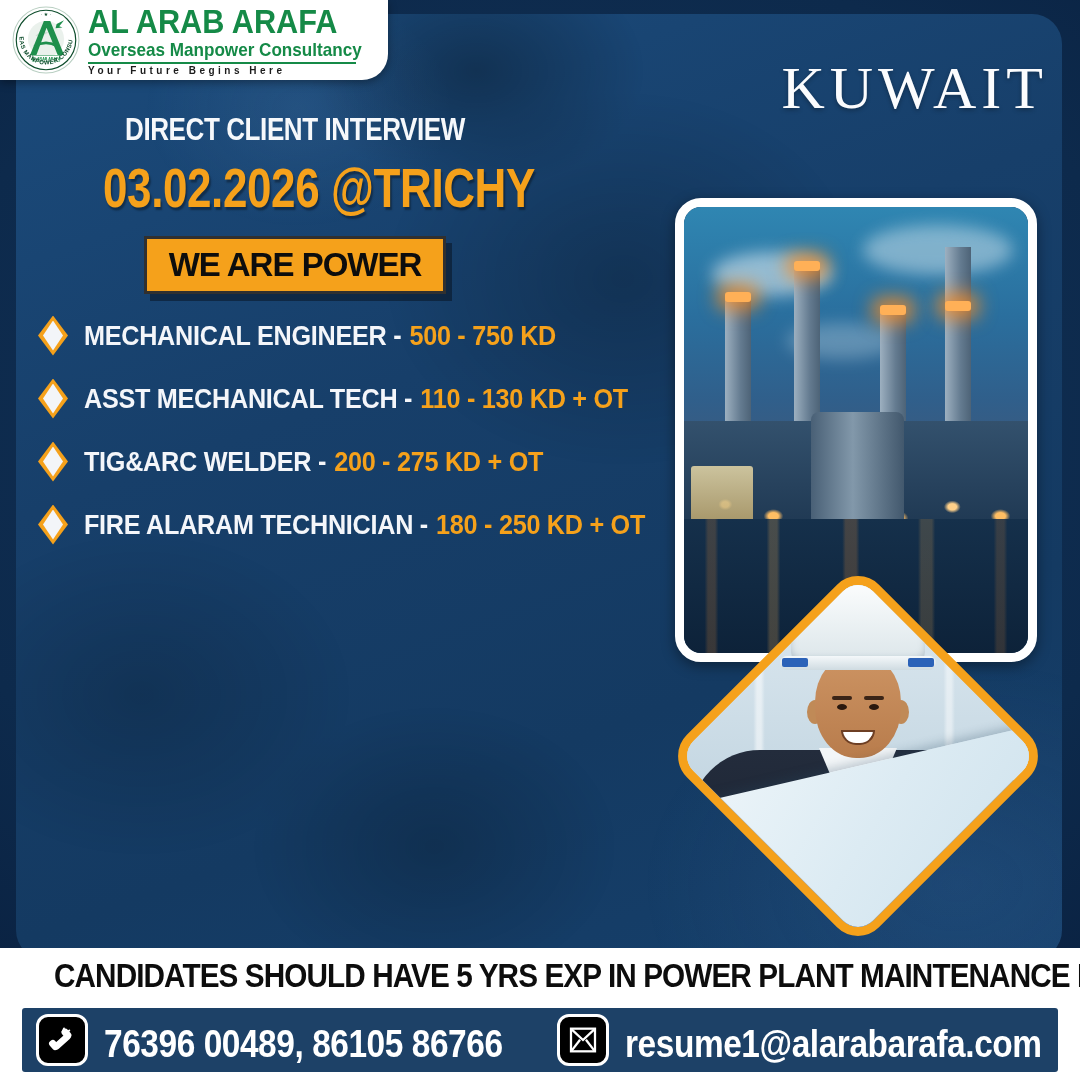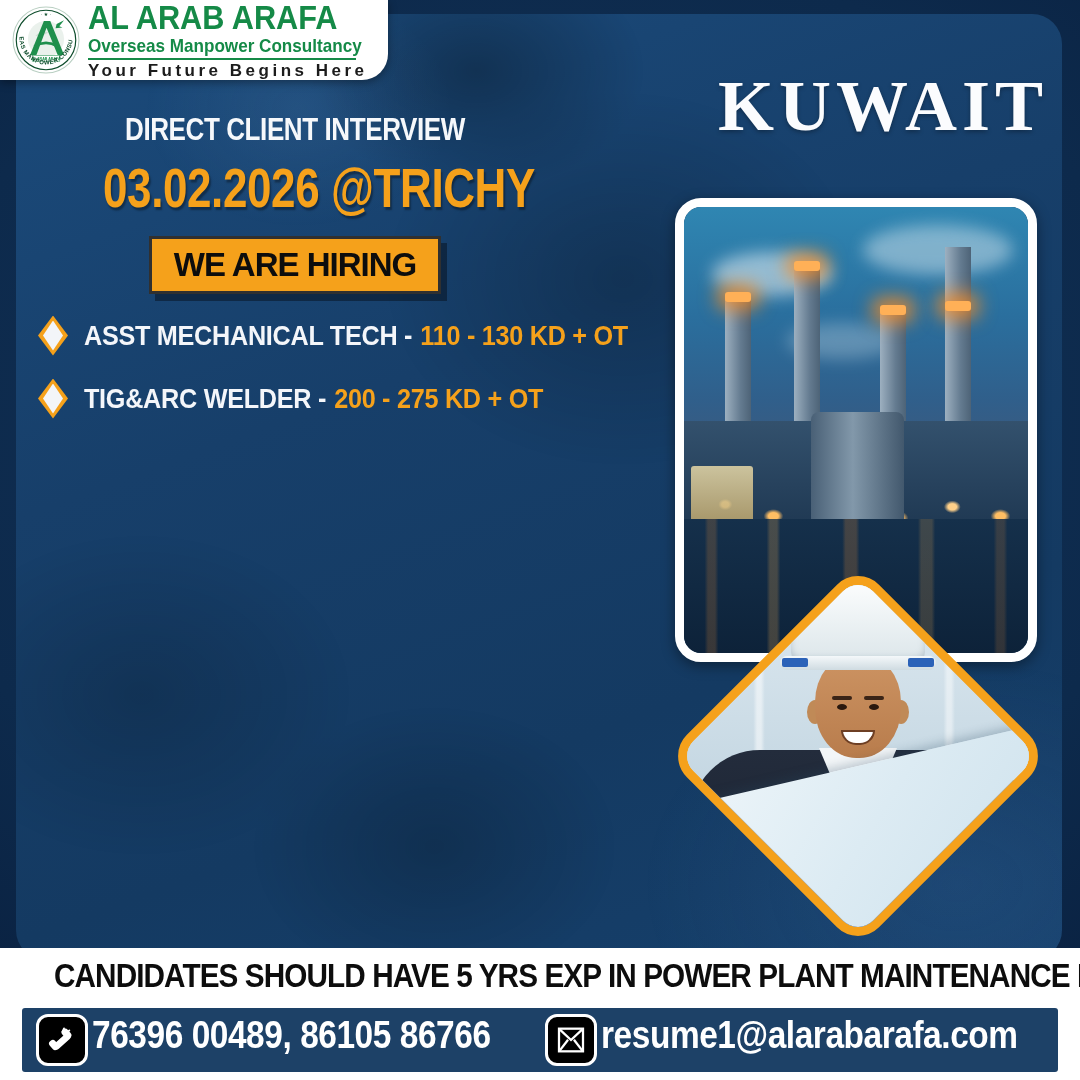--- a/index.html
+++ b/index.html
@@ -25,24 +25,24 @@
   .logo-box{position:absolute;left:0;top:0;width:388px;height:80px;background:#fff;
     border-radius:0 0 26px 0;display:flex;align-items:center;z-index:6;
     box-shadow:0 3px 8px rgba(0,0,0,.35);}
   .seal{width:68px;height:68px;margin-left:12px;flex:0 0 auto}
   .brand{margin-left:8px;line-height:1}
   .brand-name{font-size:33px;font-weight:bold;color:var(--green);letter-spacing:0;
     transform:scaleX(.93);transform-origin:left;white-space:nowrap}
   .brand-sub{font-size:19px;font-weight:bold;color:var(--green);margin-top:2px;
     transform:scaleX(.9);transform-origin:left;white-space:nowrap}
   .brand-rule{width:268px;height:2px;background:var(--green);margin:3px 0 2px 0}
-  .brand-tag{font-size:17px;font-weight:bold;color:#1c1c1c;letter-spacing:3.5px;white-space:nowrap}
-  
-  .country{position:absolute;right:32px;top:70px;z-index:3;color:#fbfcfe;
-    font-family:"Liberation Serif",serif;font-weight:bold;font-size:72px;letter-spacing:5px;
+  .brand-tag{font-size:10px;font-weight:bold;color:#1c1c1c;letter-spacing:3.5px;white-space:nowrap}
+  
+  .country{position:absolute;right:32px;top:58px;z-index:3;color:#fbfcfe;
+    font-family:"Liberation Serif",serif;font-weight:normal;font-size:60px;letter-spacing:5px;
     line-height:1;white-space:nowrap;text-shadow:0 2px 4px rgba(0,0,0,.3)}
   
   .head-col{position:absolute;left:55px;top:112px;width:480px;text-align:center;z-index:3}
   .interview{color:#f6f8fb;font-weight:bold;font-size:31px;letter-spacing:-.5px;
     transform:scaleX(.84);white-space:nowrap}
   .datevenue{color:var(--accent);font-weight:bold;font-size:55px;letter-spacing:-.5px;
     margin-top:8px;transform:scaleX(.8);white-space:nowrap;
     text-shadow:2px 3px 2px rgba(0,0,0,.35)}
   .badge{display:inline-block;margin-top:16px;background:var(--accent);color:var(--ink);
     font-weight:bold;font-size:33px;letter-spacing:-1px;padding:7px 22px;white-space:nowrap;
@@ -130,21 +130,21 @@
   .hand{position:absolute;right:66px;bottom:60px;width:44px;height:40px;background:#b87c4c;
     border-radius:50% 40% 50% 40%;transform:rotate(20deg)}
   
   .strip{position:absolute;left:0;right:0;top:948px;height:132px;background:#fff;z-index:5;
     text-align:center}
   .strip-text{margin-top:9px;font-weight:bold;font-size:33px;letter-spacing:-1px;color:var(--ink);
     white-space:nowrap;transform:scaleX(.9)}
   .contact-bar{position:absolute;left:22px;right:22px;top:1008px;height:64px;background:var(--bar);
     z-index:6;display:flex;align-items:center;justify-content:space-between;padding:0 26px 0 14px;
     border-radius:3px}
-  .cgroup{display:flex;align-items:flex-start;gap:4px}
+  .cgroup{display:flex;align-items:flex-end;gap:16px}
   .cicon{width:52px;height:52px;background:#000;border:3px solid #fff;border-radius:12px;
     display:flex;align-items:center;justify-content:center;flex:0 0 auto}
   .cicon svg{width:32px;height:32px}
   .ctext{color:#fff;font-weight:bold;font-size:38px;letter-spacing:-.5px;white-space:nowrap;
     transform:scaleX(.88);transform-origin:left}
 </style>
 </head>
 <body>
 
 <div class="poster">
@@ -178,36 +178,48 @@
       <div class="brand-tag">Your Future Begins Here</div>
     </div>
   </div>
 
   <div class="country">KUWAIT</div>
 
   <div class="head-col">
     <div class="interview">DIRECT CLIENT INTERVIEW</div>
     <div class="datevenue">03.02.2026 @TRICHY</div>
     <div>
-      <span class="badge">WE ARE HIRING</span>
+      <span class="badge">WE ARE POWER</span>
     </div>
   </div>
 
   <div class="jobs">
     <div class="job">
       <span class="bullet">
           <span class="bullet-in"></span>
         </span>
+      <span class="job-text"><span class="jt">MECHANICAL ENGINEER -</span><span class="js">500 - 750 KD</span></span>
+    </div>
+    <div class="job">
+      <span class="bullet">
+          <span class="bullet-in"></span>
+        </span>
       <span class="job-text"><span class="jt">ASST MECHANICAL TECH -</span><span class="js">110 - 130 KD + OT</span></span>
     </div>
     <div class="job">
       <span class="bullet">
           <span class="bullet-in"></span>
         </span>
       <span class="job-text"><span class="jt">TIG&amp;ARC WELDER -</span><span class="js">200 - 275 KD + OT</span></span>
+    </div>
+    <div class="job">
+      <span class="bullet">
+          <span class="bullet-in"></span>
+        </span>
+      <span class="job-text"><span class="jt">FIRE ALARAM TECHNICIAN -</span><span class="js">180 - 250 KD + OT</span></span>
     </div>
   </div>
 
   <div class="photo-frame">
     <div class="sky"></div>
     <div class="cloud c1"></div>
     <div class="cloud c2"></div>
     <div class="cloud c3"></div>
     <div class="chimney" style="left:12%;top:20%;height:36%"></div>
     <div class="glow" style="left:12%;top:19%;width:26px"></div>

